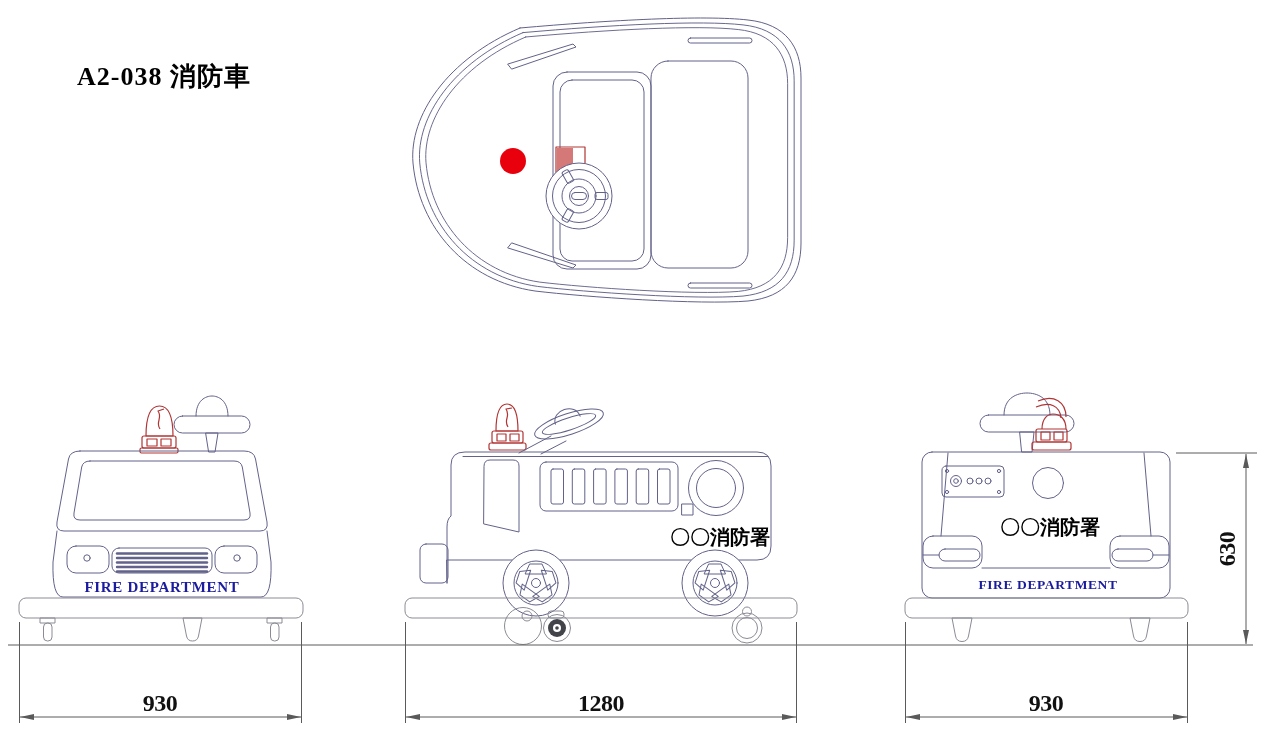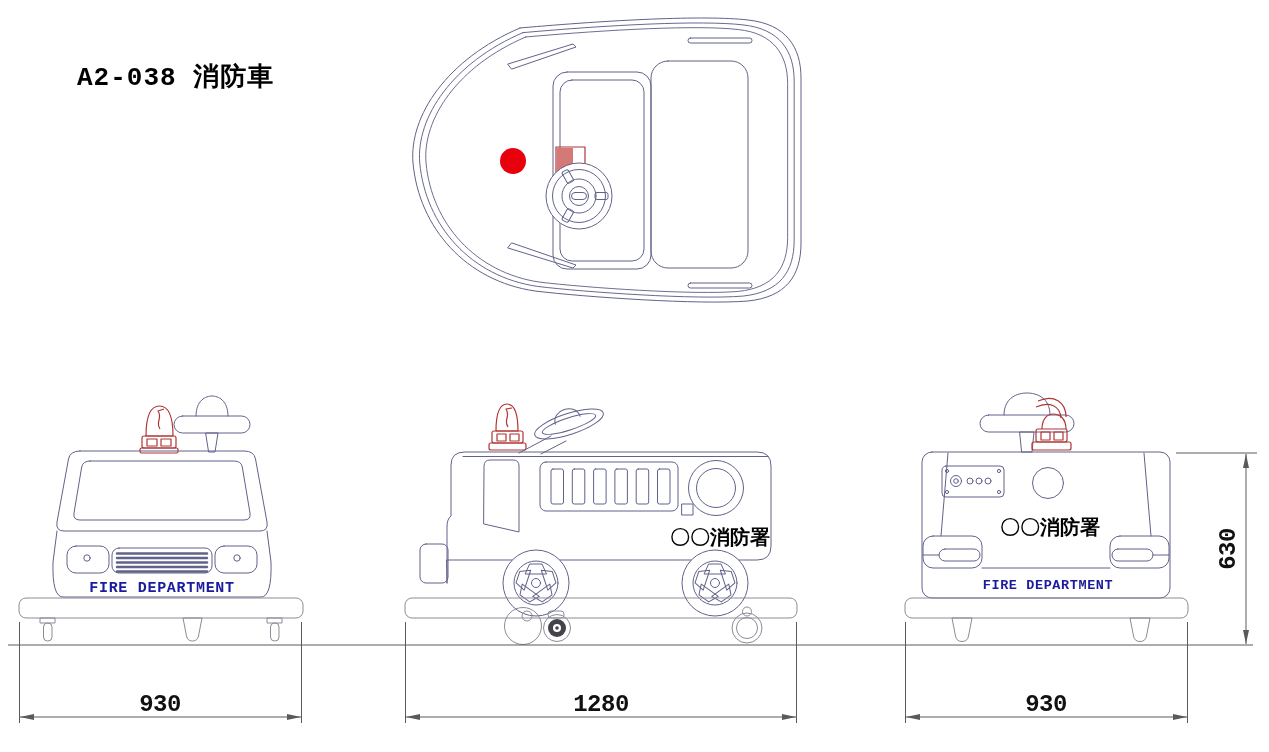--- a/index.html
+++ b/index.html
@@ -1,17 +1,17 @@
 <!DOCTYPE html>
 <html style="--background: #ffffff; --outline: #62628a; --platform-outline: #8b8b96; --dimension-line: #5a5a5a; --dimension-text: #111111; --banner-text: #1b1b9e; --station-text: #000000; --beacon-red: #b13434; --dot-red: #e8000d;"><head>
 <meta charset="utf-8">
 <style>
   html,body{margin:0;padding:0;background:#fff}
   .canvas{position:relative;width:1269px;height:752px;background:var(--background,#fff);
-          font-family:Liberation Mono, monospace;overflow:hidden}
+          font-family:Liberation Serif, serif;overflow:hidden}
   svg{display:block}
   
   .vl{stroke:var(--outline,#62628a);fill:none;stroke-width:1;stroke-linecap:round;stroke-linejoin:round}
   .vlth{stroke:var(--outline,#62628a);fill:none;stroke-width:2.4;stroke-linecap:round}
   .wl{stroke:var(--outline,#62628a);fill:#fff;stroke-width:1}
   
   .rl{stroke:var(--beacon-red,#b13434);fill:none;stroke-width:1.2;stroke-linejoin:round}
   .rfill{fill:#d47878;stroke:none}
   .dot{fill:var(--dot-red,#e8000d);stroke:none}
   .dark{fill:#43434a;stroke:none}

